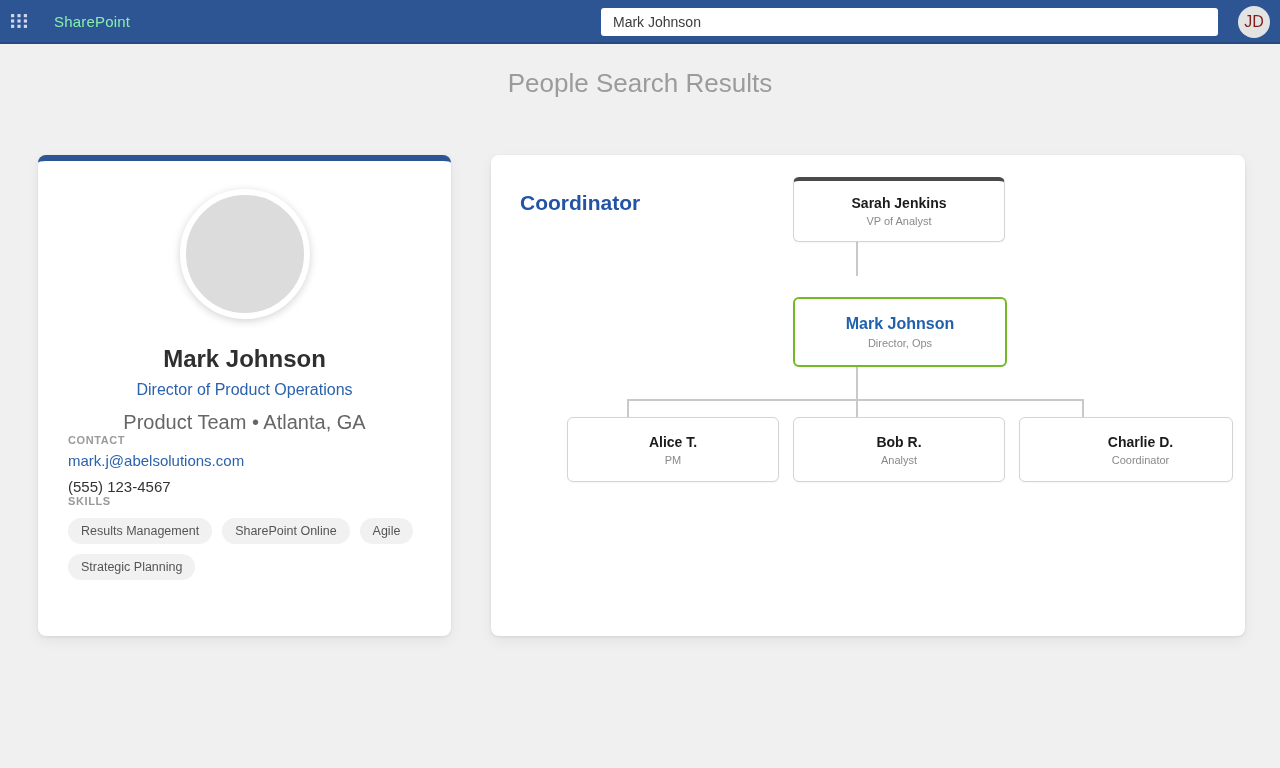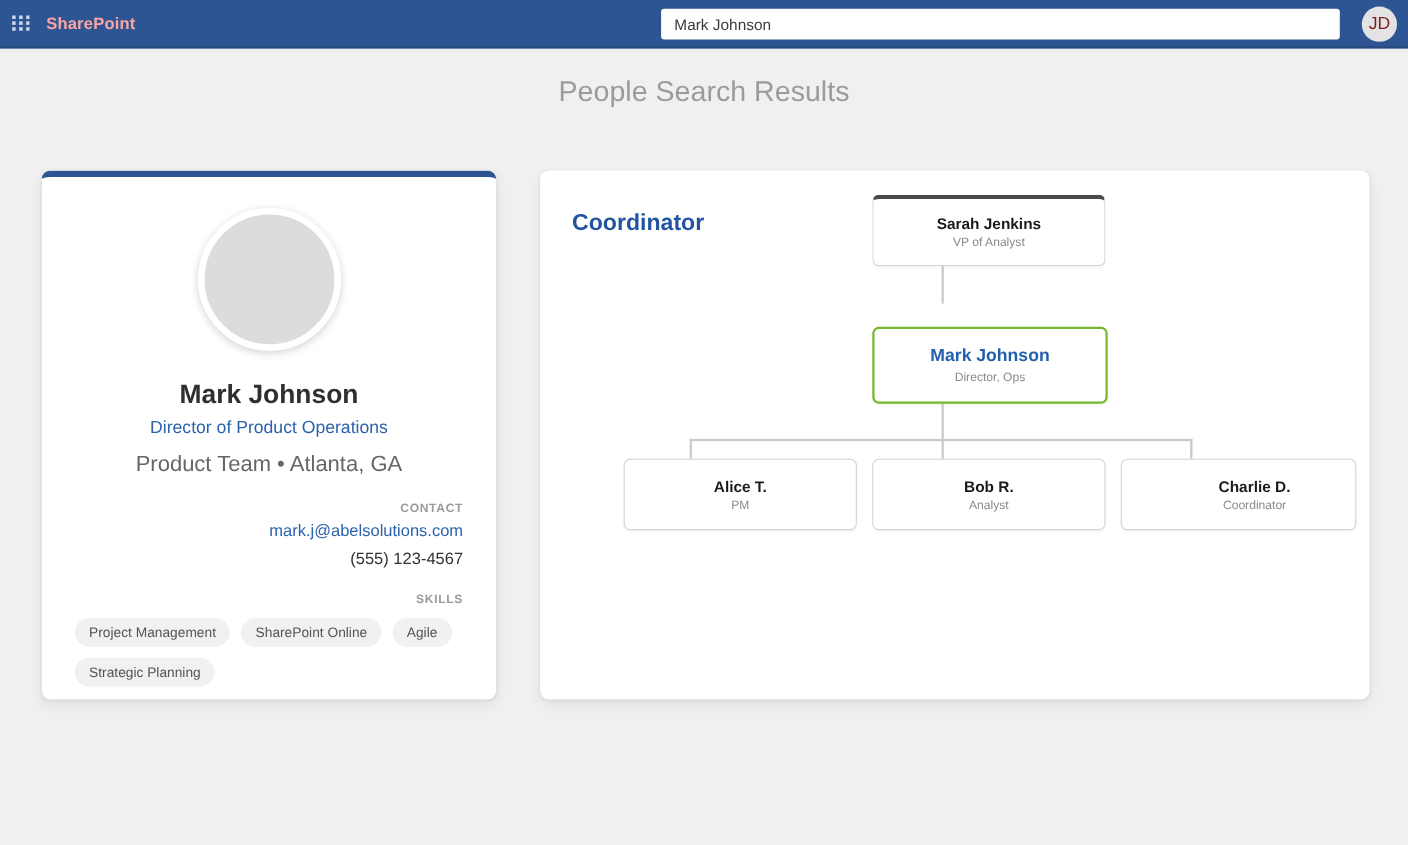--- a/index.html
+++ b/index.html
@@ -14,22 +14,22 @@
   .topbar {
     position:absolute; left:0; top:0; width:1280px; height:44px;
     background:#2d5493; border-bottom:2px solid #27497f;
     display:flex; align-items:center;
   }
   .waffle {
     width:38px; height:42px; display:flex; align-items:center; justify-content:center;
     cursor:pointer;
   }
   .brand {
-    color:#fca5a5; font-weight:bold; font-size:15px; letter-spacing:0.2px;
-    margin-left:4px; cursor:pointer;
+    color:#86efac; font-weight:normal; font-size:15px; letter-spacing:0.2px;
+    margin-left:16px; cursor:pointer;
   }
   .search-input {
     position:absolute; left:601px; top:8px; width:617px; height:28px;
     border:none; border-radius:3px; background:#ffffff;
     padding:0 12px; font-size:14px; color:#3b3b3b;
     font-family:"Liberation Sans", sans-serif; outline:none;
   }
   .avatar {
     position:absolute; right:10px; top:6px; width:32px; height:32px;
     border-radius:50%; background:#e3e3e3; color:#7f1d1d;
@@ -57,21 +57,21 @@
   
   .profile-avatar {
     width:130px; height:130px; border-radius:50%;
     background:#dcdcdc; border:6px solid #ffffff;
     box-shadow:0 2px 8px rgba(0,0,0,0.18);
     margin:28px auto 0;
   }
   .profile-name { margin-top:26px; font-size:24px; font-weight:bold; color:#2f2f2f; }
   .profile-title { margin-top:8px; font-size:16px; color:#2b62ad; }
   .profile-meta { margin-top:12px; font-size:20px; color:#666666; }
-  .section { text-align:right; padding:0 30px; margin-top:22px; }
+  .section { text-align:left; padding:0 30px; }
   .section-label {
     font-size:11px; font-weight:bold; color:#9a9a9a; letter-spacing:0.6px;
   }
   .email-link { display:block; margin-top:6px; font-size:15px; color:#2b62ad; text-decoration:none; }
   .phone { margin-top:9px; font-size:15px; color:#333333; }
   .pill-row { display:flex; flex-wrap:wrap; gap:10px; margin-top:11px; }
   .pill {
     background:#f1f1f1; border-radius:13px; padding:6px 13px;
     font-size:12.5px; color:#555555; white-space:nowrap;
   }
@@ -140,21 +140,21 @@
 
   <div class="section">
     <div class="section-label">CONTACT</div>
     <a href="#" class="email-link">mark.j@abelsolutions.com</a>
     <div class="phone">(555) 123-4567</div>
   </div>
 
   <div class="section">
     <div class="section-label">SKILLS</div>
     <div class="pill-row">
-      <span class="pill">Project Management</span>
+      <span class="pill">Results Management</span>
       <span class="pill">SharePoint Online</span>
       <span class="pill">Agile</span>
       <span class="pill">Strategic Planning</span>
     </div>
   </div>
 </section>
 
 <section class="card org-card">
   <div class="org-heading">Coordinator</div>
 

